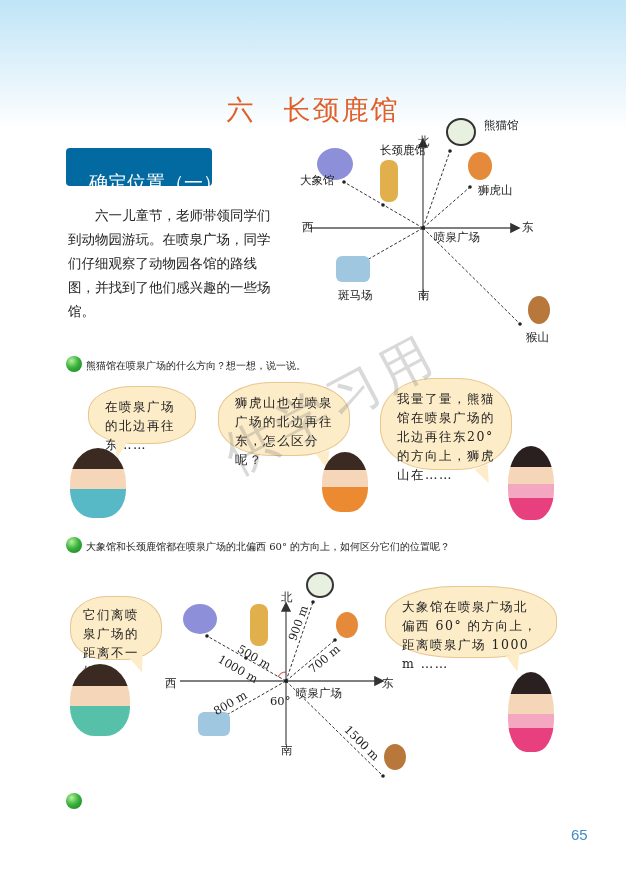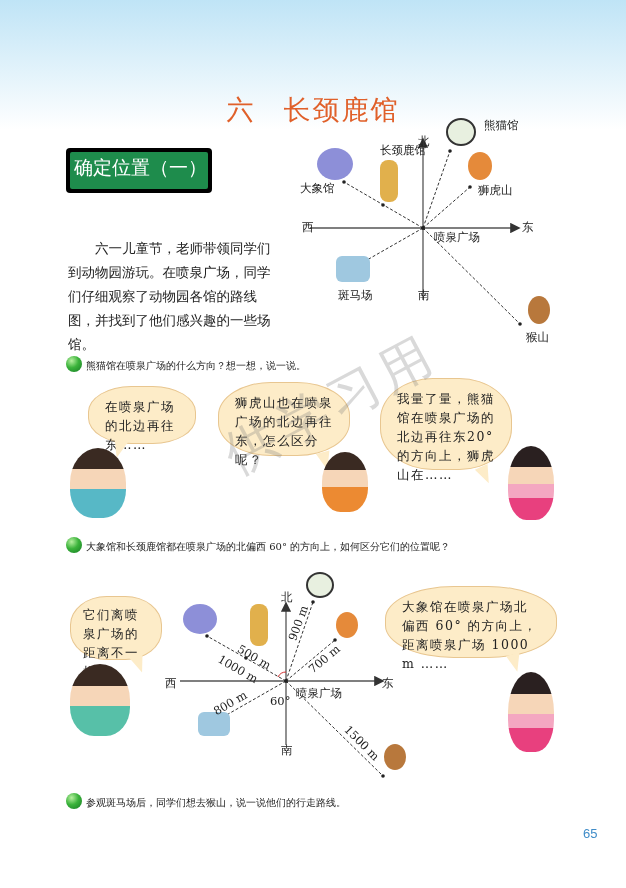--- a/index.html
+++ b/index.html
@@ -4,34 +4,34 @@
 <style>
   * { box-sizing: border-box; margin: 0; padding: 0; }
   html, body { width: 626px; height: 888px; background: #ffffff; overflow: hidden; }
   body { position: relative; font-family: "DejaVu Serif", "Liberation Serif", serif; color: #222; }
   .abs { position: absolute; }
   .header-band { left: 0; top: 0; width: 626px; height: 130px;
     background: linear-gradient(to bottom, #bfe4f6 0%, #dcf0fa 45%, #ffffff 100%); }
   .chapter-title { left: 0; top: 92px; width: 626px; text-align: center; font-family: "DejaVu Sans", sans-serif;
     font-size: 27px; color: #e0602a; letter-spacing: 2px; }
   .chapter-title .num { margin-right: 28px; }
-  .section-badge { left: 66px; top: 148px; width: 146px; height: 45px; background: #000000; border-radius: 4px; padding: 4px; }
+  .section-badge { left: 66px; top: 148px; width: 146px; height: 28px; background: #0369a1; border-radius: 4px; padding: 19px; }
   .section-badge-inner { width: 100%; height: 100%; background: #1e8c4c; border-radius: 2px; color: #fff;
     font-family: "DejaVu Sans", sans-serif; font-size: 19px; line-height: 30px; padding-left: 4px; white-space: nowrap; }
-  .intro { left: 68px; top: 203px; width: 208px; font-size: 13.5px; line-height: 24px; text-indent: 2em; margin-top: 33px; }
+  .intro { left: 68px; top: 203px; width: 208px; font-size: 13.5px; line-height: 24px; text-indent: 2em; }
   .q { font-size: 10px; line-height: 21px; }
   .q .dot { display: inline-block; width: 16px; height: 16px; border-radius: 50%; vertical-align: -3px; margin-right: 4px;
     background: radial-gradient(circle at 35% 30%, #b7f0a0 0%, #3bb33b 45%, #137a22 100%); }
   .bubble { background: #fdecc8; border: 1.5px solid #e8c690; border-radius: 40% / 45%; font-size: 12.5px; line-height: 19px;
     padding: 10px 16px; letter-spacing: 1.5px; font-family: "DejaVu Serif", serif; color: #222; }
   .tail { width: 0; height: 0; border-left: 7px solid transparent; border-right: 7px solid transparent; border-top: 18px solid #fdecc8; }
   .kid { border-radius: 50% 50% 40% 40%; }
   .watermark { left: 215px; top: 370px; font-size: 52px; color: rgba(120,120,120,0.28); transform: rotate(-28deg);
     font-family: "DejaVu Serif", serif; letter-spacing: 6px; }
-  .page-number { left: 571px; top: 826px; font-family: "Liberation Sans", sans-serif; font-size: 13px; color: #3f8cc8; margin-left: 12px; }
+  .page-number { left: 571px; top: 826px; font-family: "Liberation Sans", sans-serif; font-size: 15px; color: #3f8cc8; }
   .lbl { font-size: 11.5px; white-space: nowrap; }
   .animal { border-radius: 8px; display: flex; align-items: center; justify-content: center; font-size: 22px; }
 </style>
 </head>
 <body>
 
 <div class="abs header-band"></div>
 
 <div class="abs chapter-title">
   <span class="num">六</span><span>长颈鹿馆</span>
@@ -75,21 +75,21 @@
 <div class="abs animal" style="left:336px;top:256px;width:34px;height:26px;background:#9fc8e0;border-radius:6px"></div>
 <div class="abs animal" style="left:528px;top:296px;width:22px;height:28px;background:#b8783c;border-radius:50%"></div>
 
 <span class="abs lbl" style="left:418px;top:134px">北</span>
 <span class="abs lbl" style="left:418px;top:288px">南</span>
 <span class="abs lbl" style="left:302px;top:220px">西</span>
 <span class="abs lbl" style="left:522px;top:220px">东</span>
 <span class="abs lbl" style="left:434px;top:230px">喷泉广场</span>
 <span class="abs lbl" style="left:484px;top:118px">熊猫馆</span>
 <span class="abs lbl" style="left:380px;top:143px">长颈鹿馆</span>
-<span class="abs lbl" style="left:300px;top:181px">大象馆</span>
+<span class="abs lbl" style="left:300px;top:173px">大象馆</span>
 <span class="abs lbl" style="left:478px;top:183px">狮虎山</span>
 <span class="abs lbl" style="left:338px;top:288px">斑马场</span>
 <span class="abs lbl" style="left:526px;top:330px">猴山</span>
 
 <div class="abs q" style="left:66px;top:355px;width:500px">
   <span class="dot"></span><span>熊猫馆在喷泉广场的什么方向？想一想，说一说。</span>
 </div>
 
 <div class="abs bubble" style="left:88px;top:386px;width:108px;height:58px">在喷泉广场的北边再往东……</div>
 <div class="abs tail" style="left:112px;top:440px;transform:rotate(15deg)"></div>
@@ -156,16 +156,16 @@
 <span class="abs lbl" style="left:296px;top:686px">喷泉广场</span>
 <span class="abs lbl" style="left:270px;top:694px;color:#222">60°</span>
 <span class="abs lbl" style="left:236px;top:650px;transform:rotate(30deg)">500 m</span>
 <span class="abs lbl" style="left:216px;top:662px;transform:rotate(30deg)">1000 m</span>
 <span class="abs lbl" style="left:280px;top:616px;transform:rotate(-70deg)">900 m</span>
 <span class="abs lbl" style="left:306px;top:652px;transform:rotate(-40deg)">700 m</span>
 <span class="abs lbl" style="left:212px;top:696px;transform:rotate(-30deg)">800 m</span>
 <span class="abs lbl" style="left:340px;top:736px;transform:rotate(45deg)">1500 m</span>
 
 <div class="abs q" style="left:66px;top:792px;width:500px">
-  <span class="dot"></span><span>参观斑马场后，同学们想去猴山，说一说他们的行走路线。</span>
+  <span class="dot"></span>
 </div>
 
 <div class="abs page-number">65</div>
 
 </body></html>

